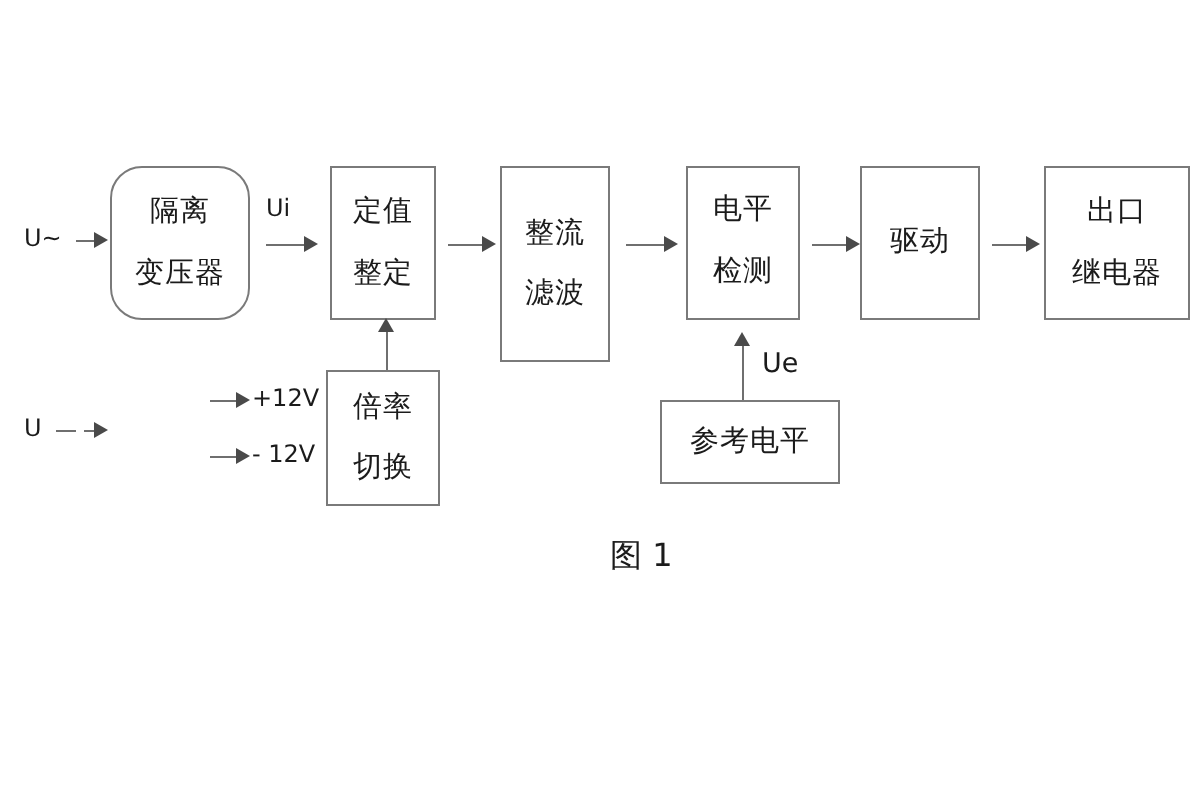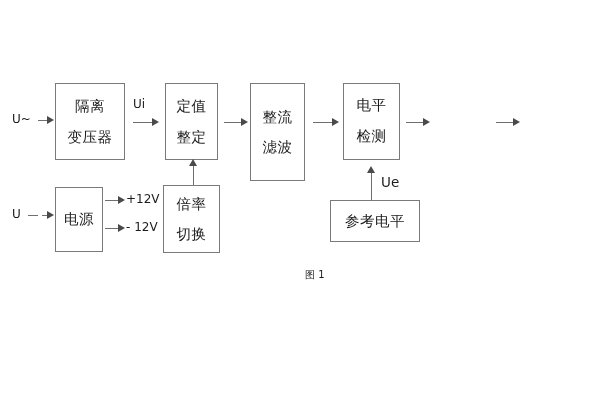--- a/index.html
+++ b/index.html
@@ -72,39 +72,39 @@
     border-bottom: 7.5px solid #4a4a4a;
   }
   .dash {
     position: absolute;
     height: 1.3px;
     background: #6f6f6f;
   }
   .caption {
     position: absolute;
     color: #1b1b1b;
-    font-size: 10px;
+    font-size: 16px;
     white-space: nowrap;
   }
 </style>
 </head>
 <body>
 
 <div id="canvas">
 
   <div class="lbl" style="left:12px; top:113px;">U~</div>
   <div class="hline" style="left:38px; top:120px; width:12px;"></div>
   <div class="arrow-r" style="left:47px; top:116px;"></div>
 
   <div class="lbl" style="left:12px; top:208px;">U</div>
   <div class="dash" style="left:28px; top:215px; width:10px;"></div>
   <div class="hline" style="left:42px; top:215px; width:10px;"></div>
   <div class="arrow-r" style="left:47px; top:211px;"></div>
 
-  <div class="block" style="left:55px; top:83px; width:70px; height:77px;">
+  <div class="block" style="left:55px; top:83px; width:70px; height:77px;border-radius:16px;">
     <span class="ln">隔离</span>
     <span class="ln">变压器</span>
   </div>
 
   <div class="lbl" style="left:133px; top:98px;">Ui</div>
   <div class="hline" style="left:133px; top:122px; width:20px;"></div>
   <div class="arrow-r" style="left:152px; top:118px;"></div>
 
   <div class="block" style="left:165px; top:83px; width:53px; height:77px;">
     <span class="ln">定值</span>
@@ -124,28 +124,32 @@
   <div class="arrow-r" style="left:332px; top:118px;"></div>
 
   <div class="block" style="left:343px; top:83px; width:57px; height:77px;font-family:Liberation Mono, monospace;">
     <span class="ln">电平</span>
     <span class="ln">检测</span>
   </div>
 
   <div class="hline" style="left:406px; top:122px; width:18px;"></div>
   <div class="arrow-r" style="left:423px; top:118px;"></div>
 
+  <div class="block" style="left:430px; top:83px; width:60px; height:77px;">
+    <span class="ln">驱动</span>
+  </div>
 
   <div class="hline" style="left:496px; top:122px; width:18px;"></div>
   <div class="arrow-r" style="left:513px; top:118px;"></div>
 
+  <div class="block" style="left:522px; top:83px; width:73px; height:77px;">
+    <span class="ln">出口</span>
+    <span class="ln">继电器</span>
+  </div>
 
-  <div class="block" style="left:55px; top:187px; width:48px; height:65px;">
-    <span class="ln">电源</span>
-  </div>
 
   <div class="hline" style="left:105px; top:200px; width:14px;"></div>
   <div class="arrow-r" style="left:118px; top:196px;"></div>
   <div class="lbl" style="left:126px; top:193px;">+12V</div>
 
   <div class="hline" style="left:105px; top:228px; width:14px;"></div>
   <div class="arrow-r" style="left:118px; top:224px;"></div>
   <div class="lbl" style="left:126px; top:221px;">- 12V</div>
 
   <div class="vline" style="left:193px; top:166px; height:19px;"></div>

